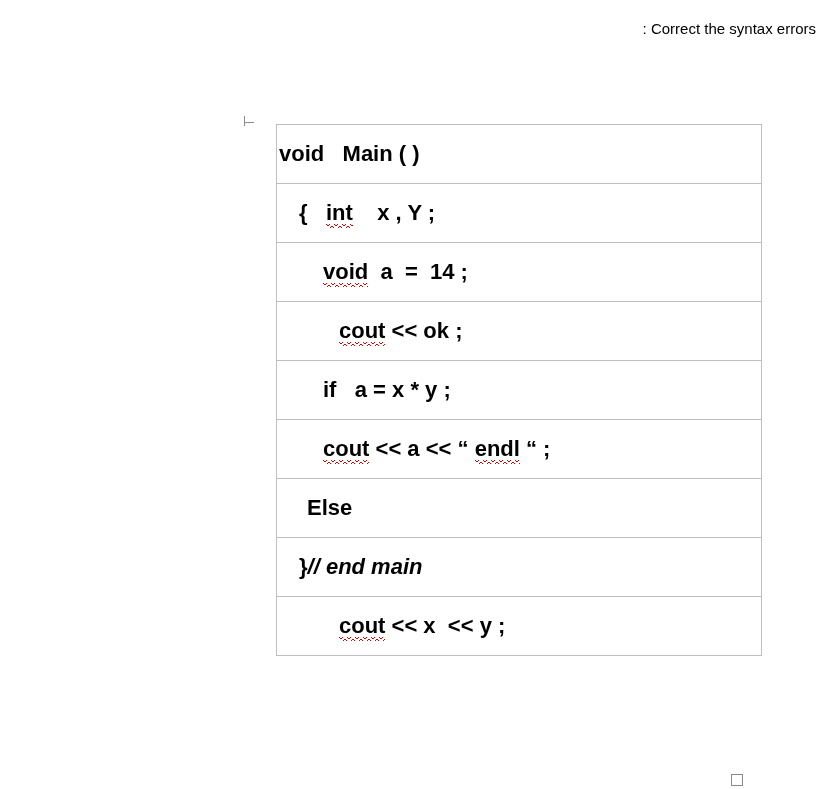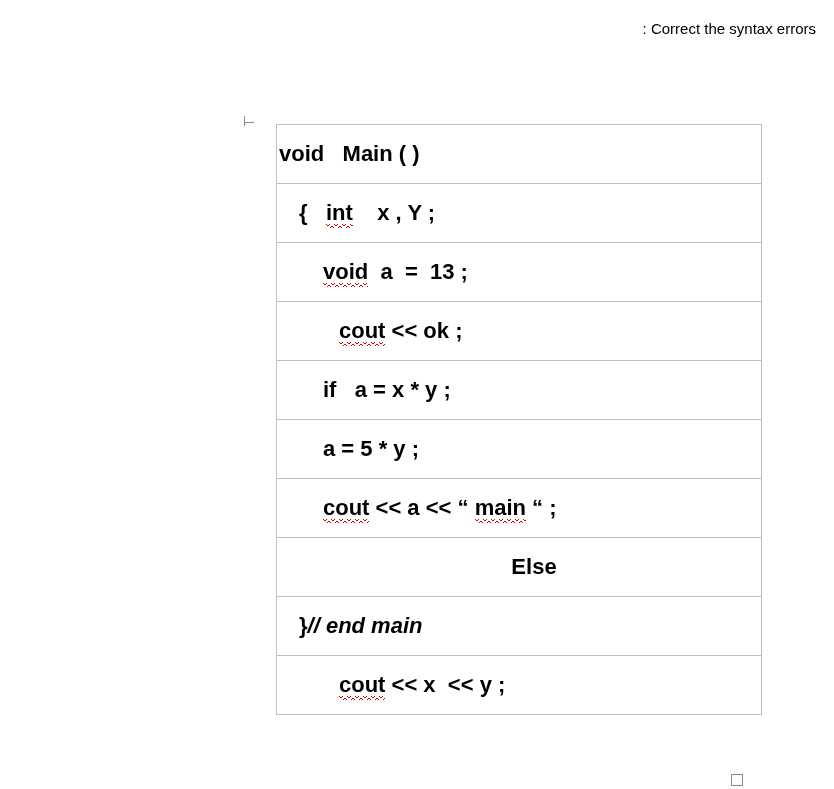--- a/index.html
+++ b/index.html
@@ -101,46 +101,41 @@
           <span class="code-line" style="padding-left: 2px;"><span>void   Main ( )</span></span>
         </td>
       </tr>
       <tr>
         <td>
           <span class="code-line" style="padding-left: 22px;"><span>{   </span><span class="squiggle">int</span><span>    x , Y ;</span></span>
         </td>
       </tr>
       <tr>
         <td>
-          <span class="code-line" style="padding-left: 46px;"><span class="squiggle">void</span><span>  a  =  13 ;</span></span>
+          <span class="code-line" style="padding-left: 46px;"><span class="squiggle">void</span><span>  a  =  14 ;</span></span>
         </td>
       </tr>
       <tr>
         <td>
           <span class="code-line" style="padding-left: 62px;"><span class="squiggle">cout</span><span> &lt;&lt; ok ;</span></span>
         </td>
       </tr>
       <tr>
         <td>
           <span class="code-line" style="padding-left: 46px;"><span>if   a = x * y ;</span></span>
         </td>
       </tr>
       <tr>
         <td>
-          <span class="code-line" style="padding-left: 46px;"><span>a = 5 * y ;</span></span>
+          <span class="code-line" style="padding-left: 46px;"><span class="squiggle">cout</span><span> &lt;&lt; a &lt;&lt; “ </span><span class="squiggle">endl</span><span> “ ;</span></span>
         </td>
       </tr>
       <tr>
         <td>
-          <span class="code-line" style="padding-left: 46px;"><span class="squiggle">cout</span><span> &lt;&lt; a &lt;&lt; “ </span><span class="squiggle">main</span><span> “ ;</span></span>
-        </td>
-      </tr>
-      <tr>
-        <td>
-          <span class="code-line" style="padding-left: 30px; text-align: center;"><span>Else</span></span>
+          <span class="code-line" style="padding-left: 30px;"><span>Else</span></span>
         </td>
       </tr>
       <tr>
         <td>
           <span class="code-line" style="padding-left: 22px;"><span>}</span><span class="italic-comment">// end main</span></span>
         </td>
       </tr>
       <tr>
         <td>
           <span class="code-line" style="padding-left: 62px;"><span class="squiggle">cout</span><span> &lt;&lt; x  &lt;&lt; y ;</span></span>

